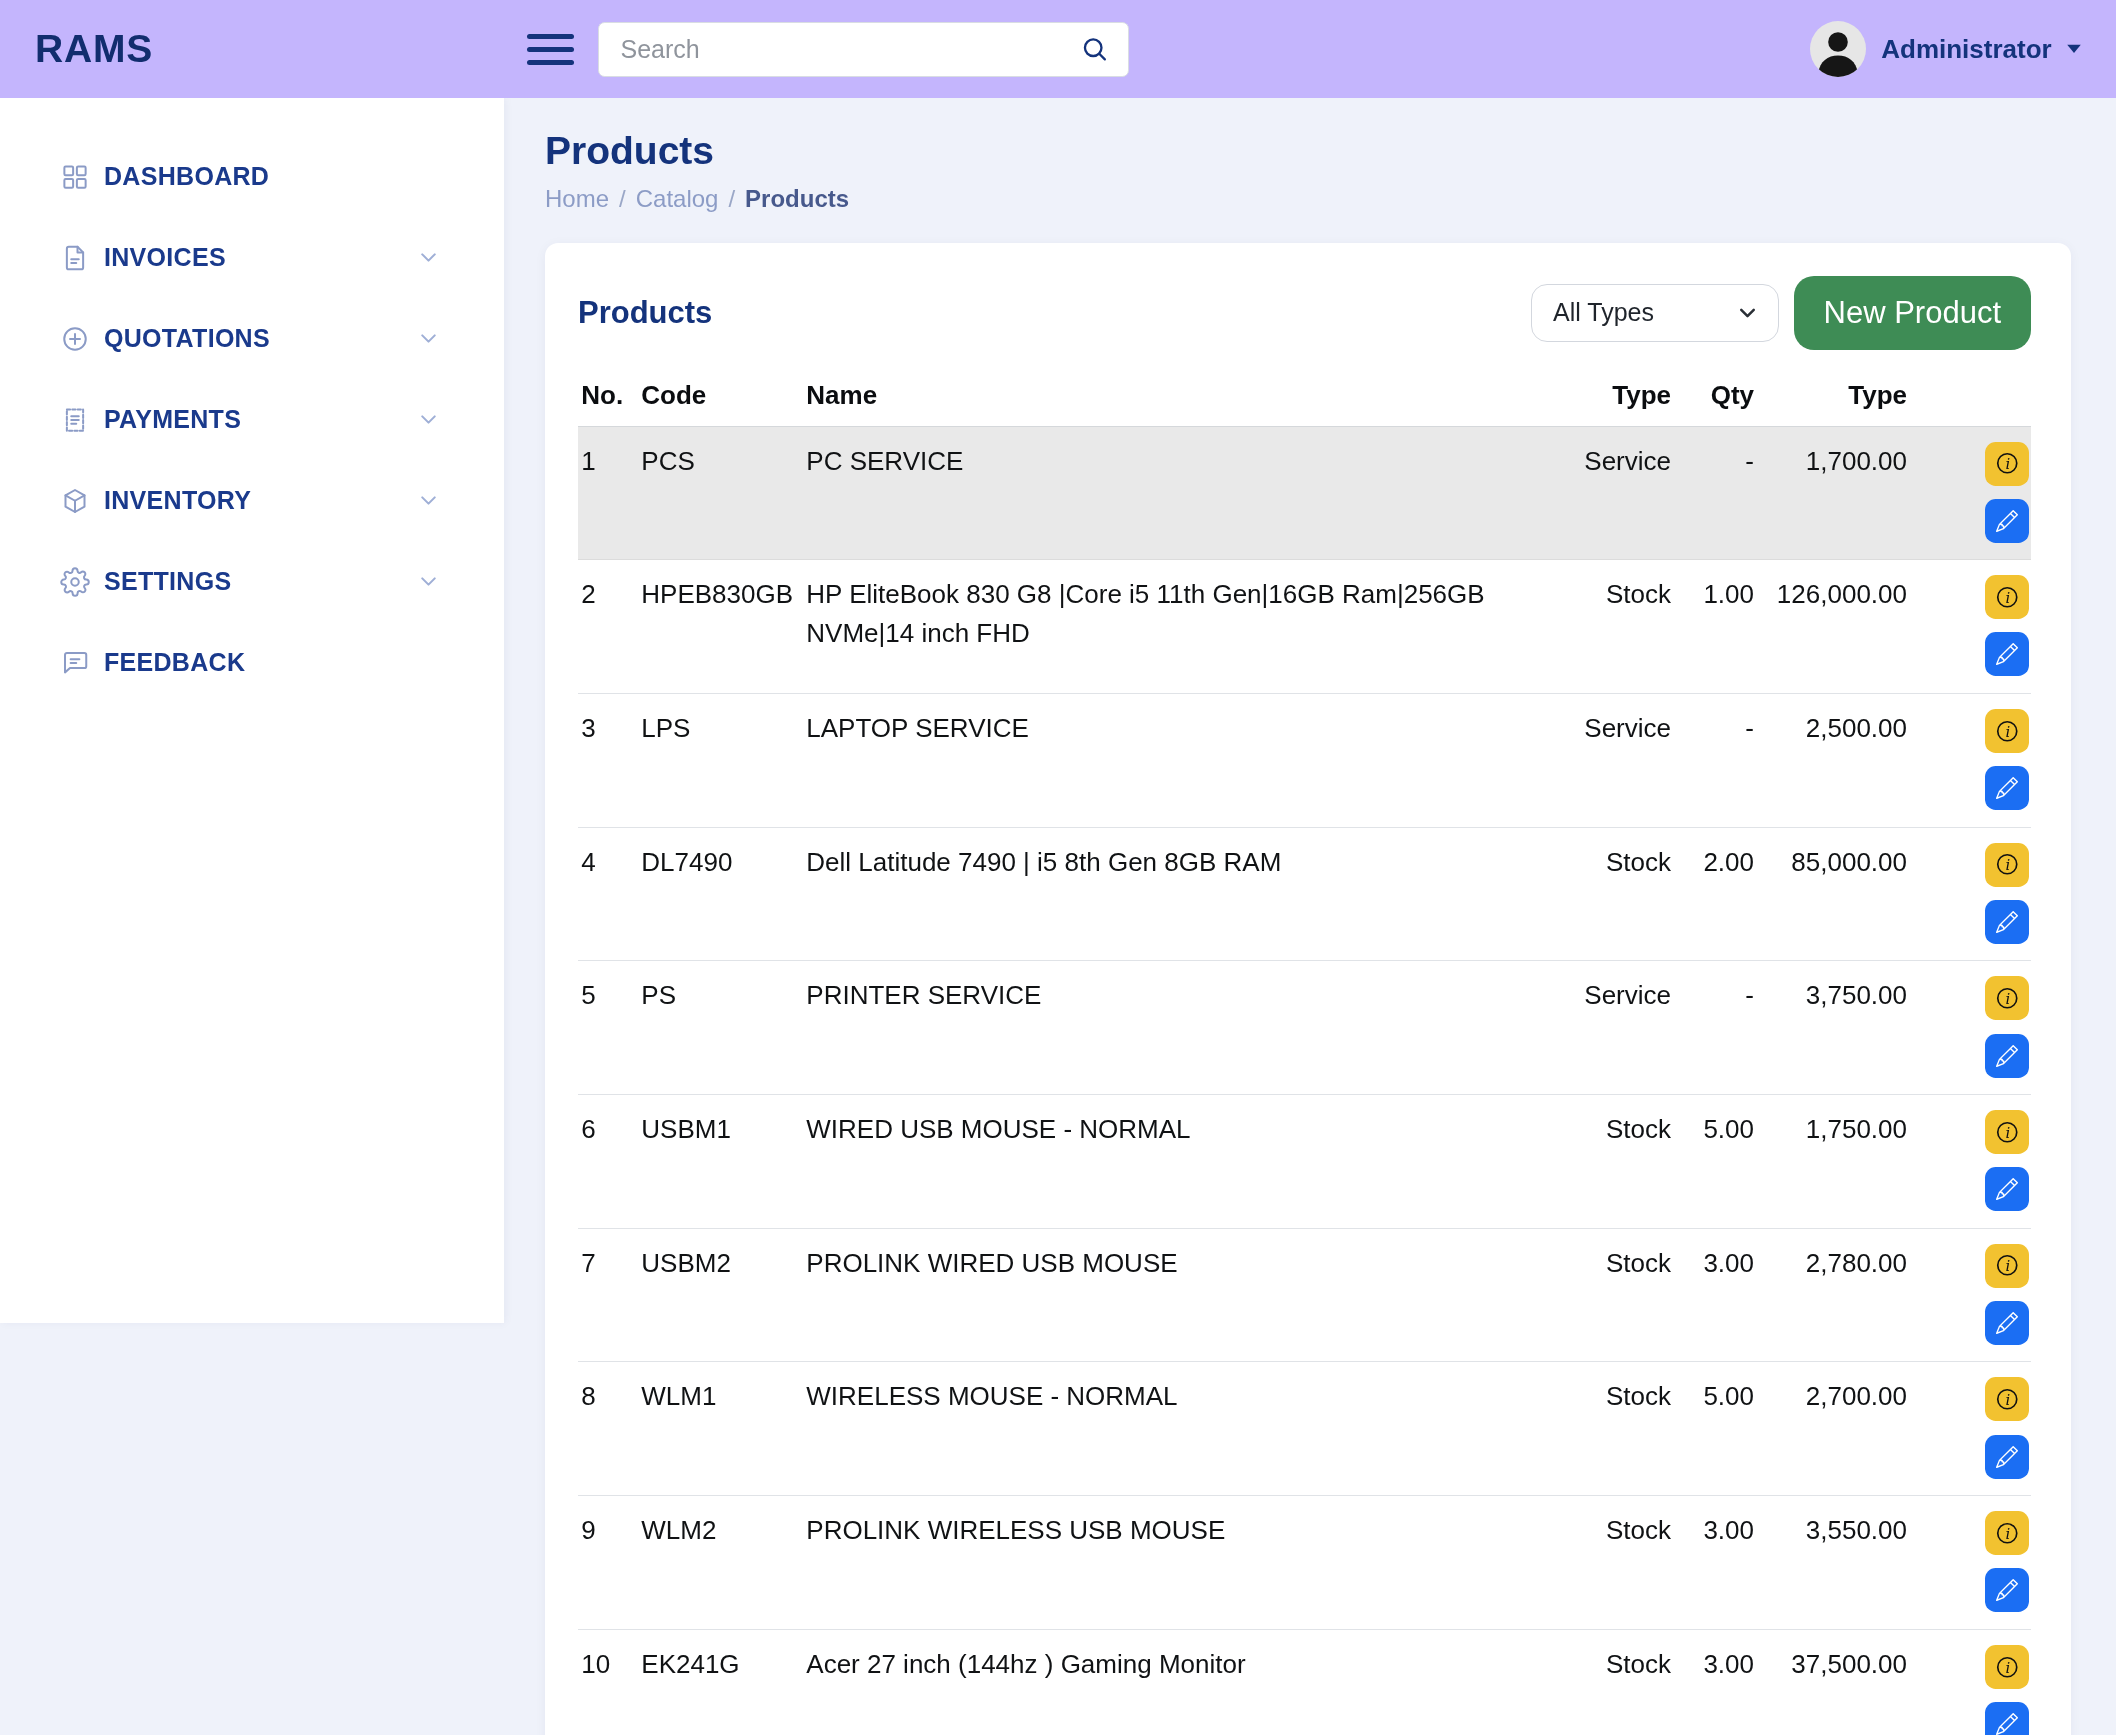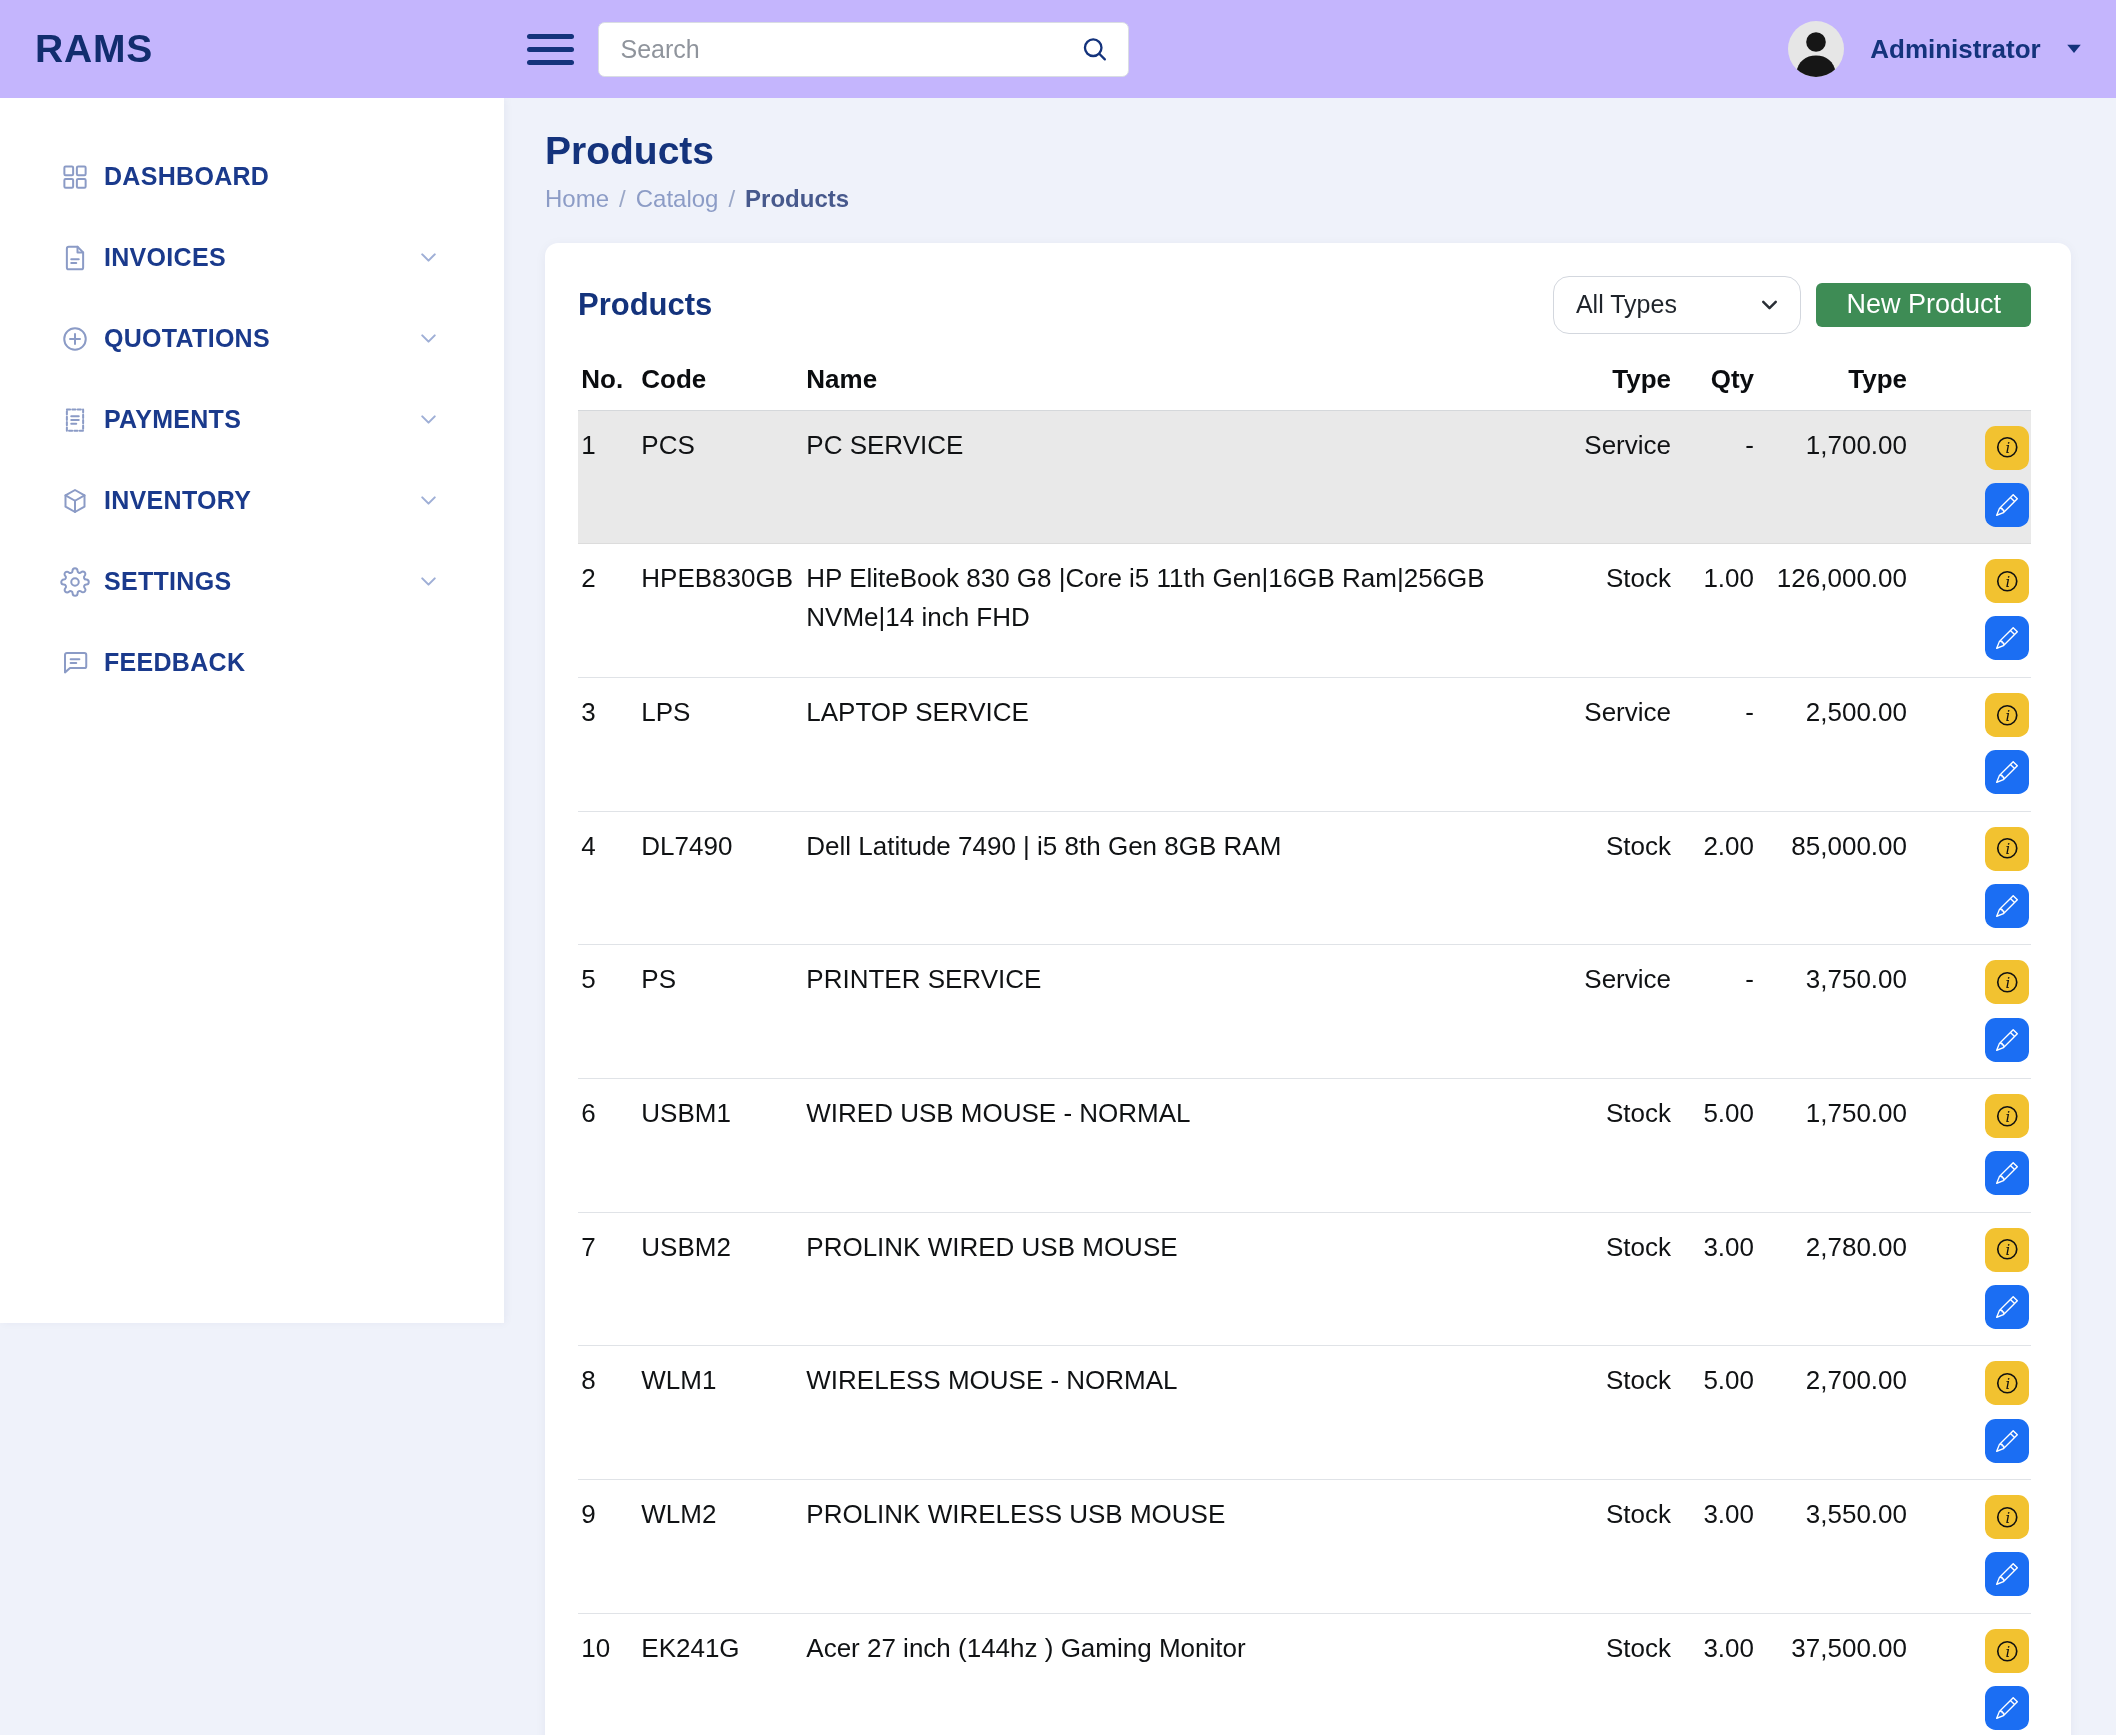--- a/index.html
+++ b/index.html
@@ -37,21 +37,21 @@
     border:1.7px solid #D9DDE3; border-radius:6.6px; background:#fff;
   }
   .searchbox input{
     width:100%; height:100%; border:none; outline:none; background:transparent;
     padding:0 66px 0 21.5px; font-size:25px; font-family:inherit; color:#333;
   }
   .searchbox input::placeholder{color:#8F949C;}
   .search-ico{position:absolute; right:18px; top:50%; transform:translateY(-50%); width:31px; height:31px;}
   .userbox{
     position:absolute; right:33px; top:50%; transform:translateY(-50%);
-    display:flex; align-items:center; gap:26px; cursor:pointer; background:none; border:none;
+    display:flex; align-items:center; gap:15px; cursor:pointer; background:none; border:none;
   }
   .avatar{
     width:56px; height:56px; border-radius:50%; background:#E6E6E6; overflow:hidden;
     display:flex; align-items:flex-end; justify-content:center;
   }
   .user-name{font-size:26px; font-weight:700; color:var(--navy); font-family:inherit;}
   .caret{width:18px; height:13.2px; margin-left:-1.7px;}
   
   .sidebar{
     position:absolute; left:0; top:98px; width:504px; height:1225px;
@@ -83,22 +83,22 @@
   .card-head{display:flex; align-items:center; padding:33px 40px 25px 33px;}
   .card-title{font-size:31px; font-weight:700; color:var(--navy); margin-right:auto;}
   .type-select{
     position:relative; width:248px; height:58px; border:1.7px solid #D3D7DE; border-radius:16px;
     background:#fff; display:flex; align-items:center; padding:0 58px 0 21.5px;
     font-size:25px; color:#1F242B; cursor:pointer;
   }
   .select-chev{position:absolute; right:18px; top:50%; transform:translateY(-50%); width:25px; height:25px;}
   .select-chev svg{width:25px; height:25px; stroke:#2A2F36; fill:none; stroke-width:2.4; stroke-linecap:round; stroke-linejoin:round;}
   .new-btn{
-    margin-left:15px; height:44px; padding:0 30px; border:none; border-radius:6px;
-    background:var(--green); color:#fff; font-size:27px; font-family:inherit; cursor:pointer;
+    margin-left:15px; height:74px; padding:0 30px; border:none; border-radius:20px;
+    background:var(--green); color:#fff; font-size:31px; font-family:inherit; cursor:pointer;
   }
   
   table{border-collapse:collapse; margin:5px 40px 0 33px; width:1452px; font-size:26px; color:#101214; table-layout:fixed;}
   th{font-weight:700; text-align:left; padding:0 0 15px 3.3px; border-bottom:1.7px solid #D5D8DB; color:#0B0D10;}
   td{vertical-align:top; padding:15px 0 16.5px 3.3px; border-bottom:1.7px solid #E0E3E7; line-height:1.5;}
   .c-type,.h-type,.c-qty,.h-qty,.c-price,.h-price{text-align:right;}
   .c-name{padding-right:20px;}
   tr.striped td{background:var(--stripe); border-bottom-color:#DCDCDC;}
   .c-actions{text-align:right; padding-right:1.7px;}
   .btn-ico{

